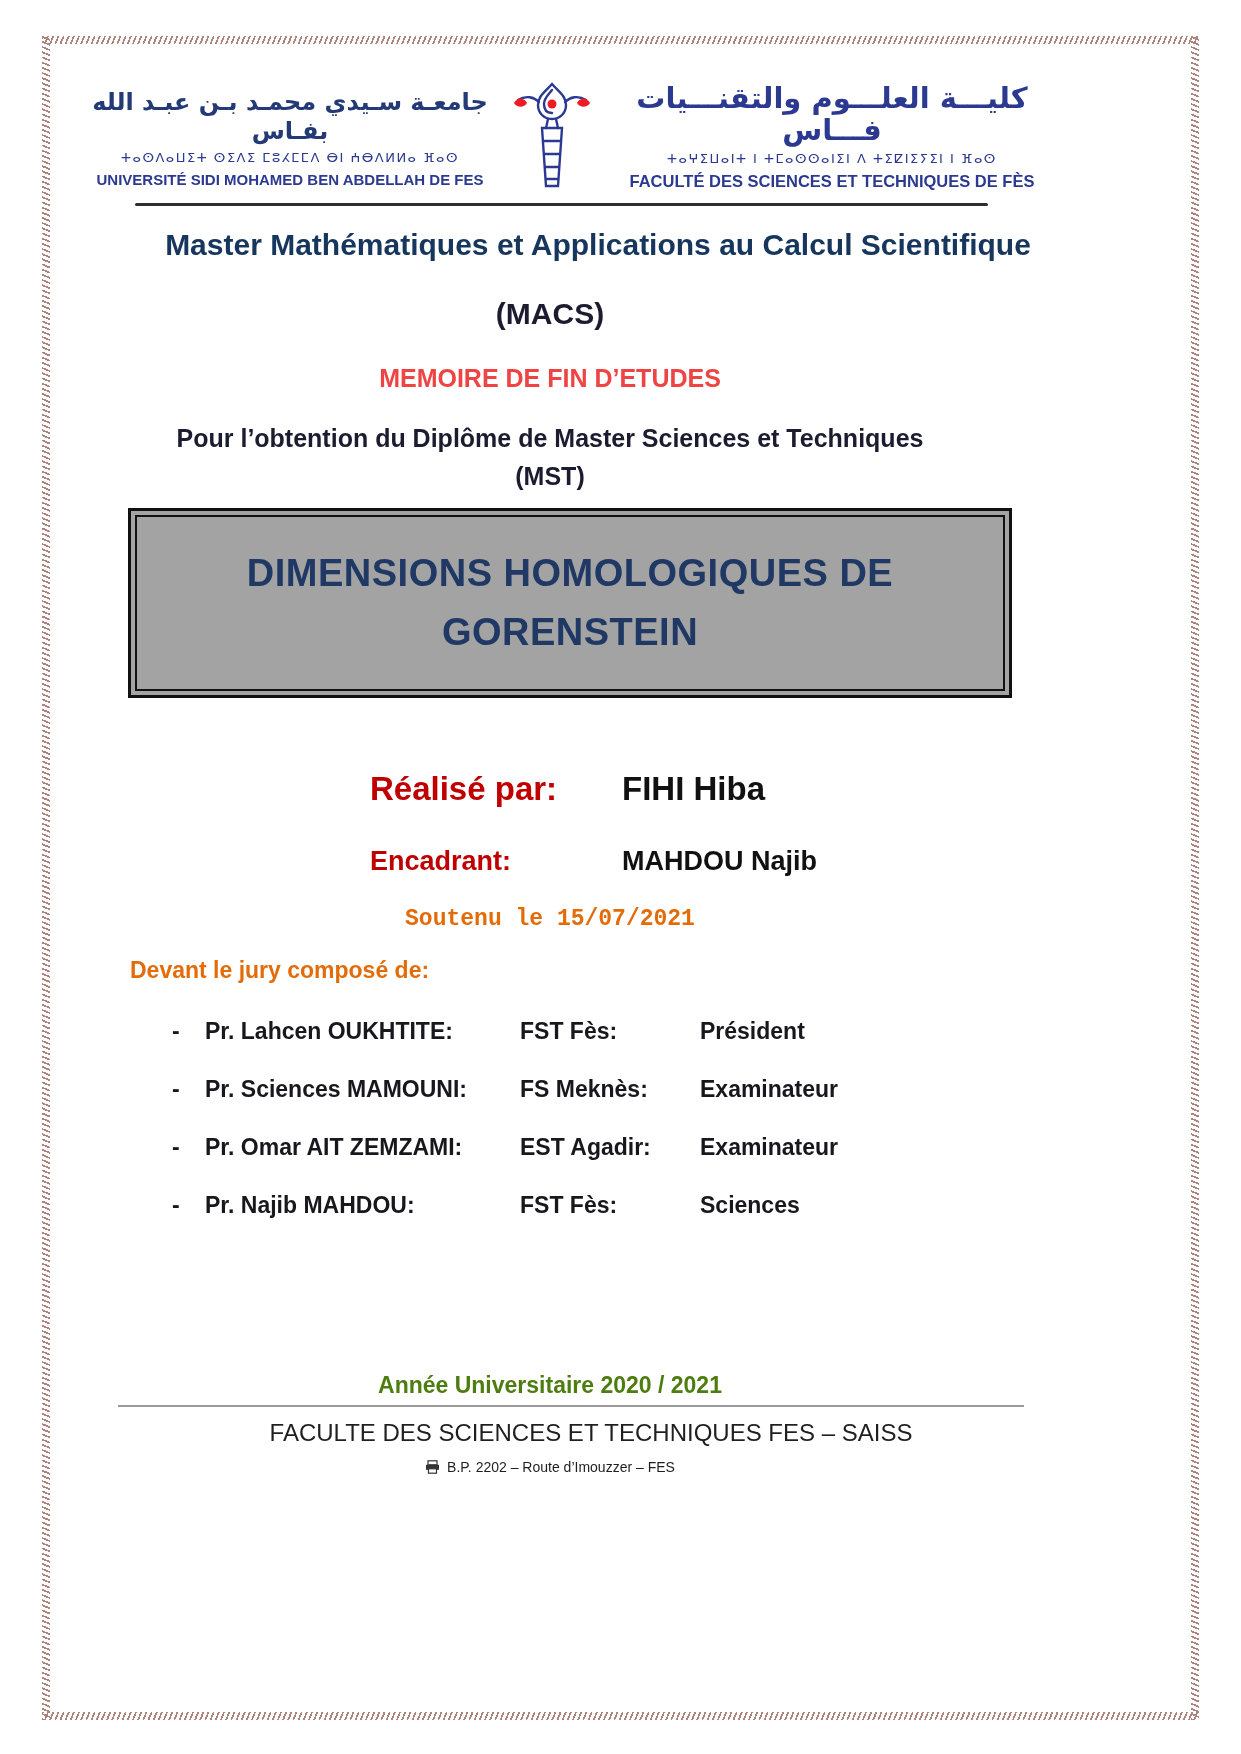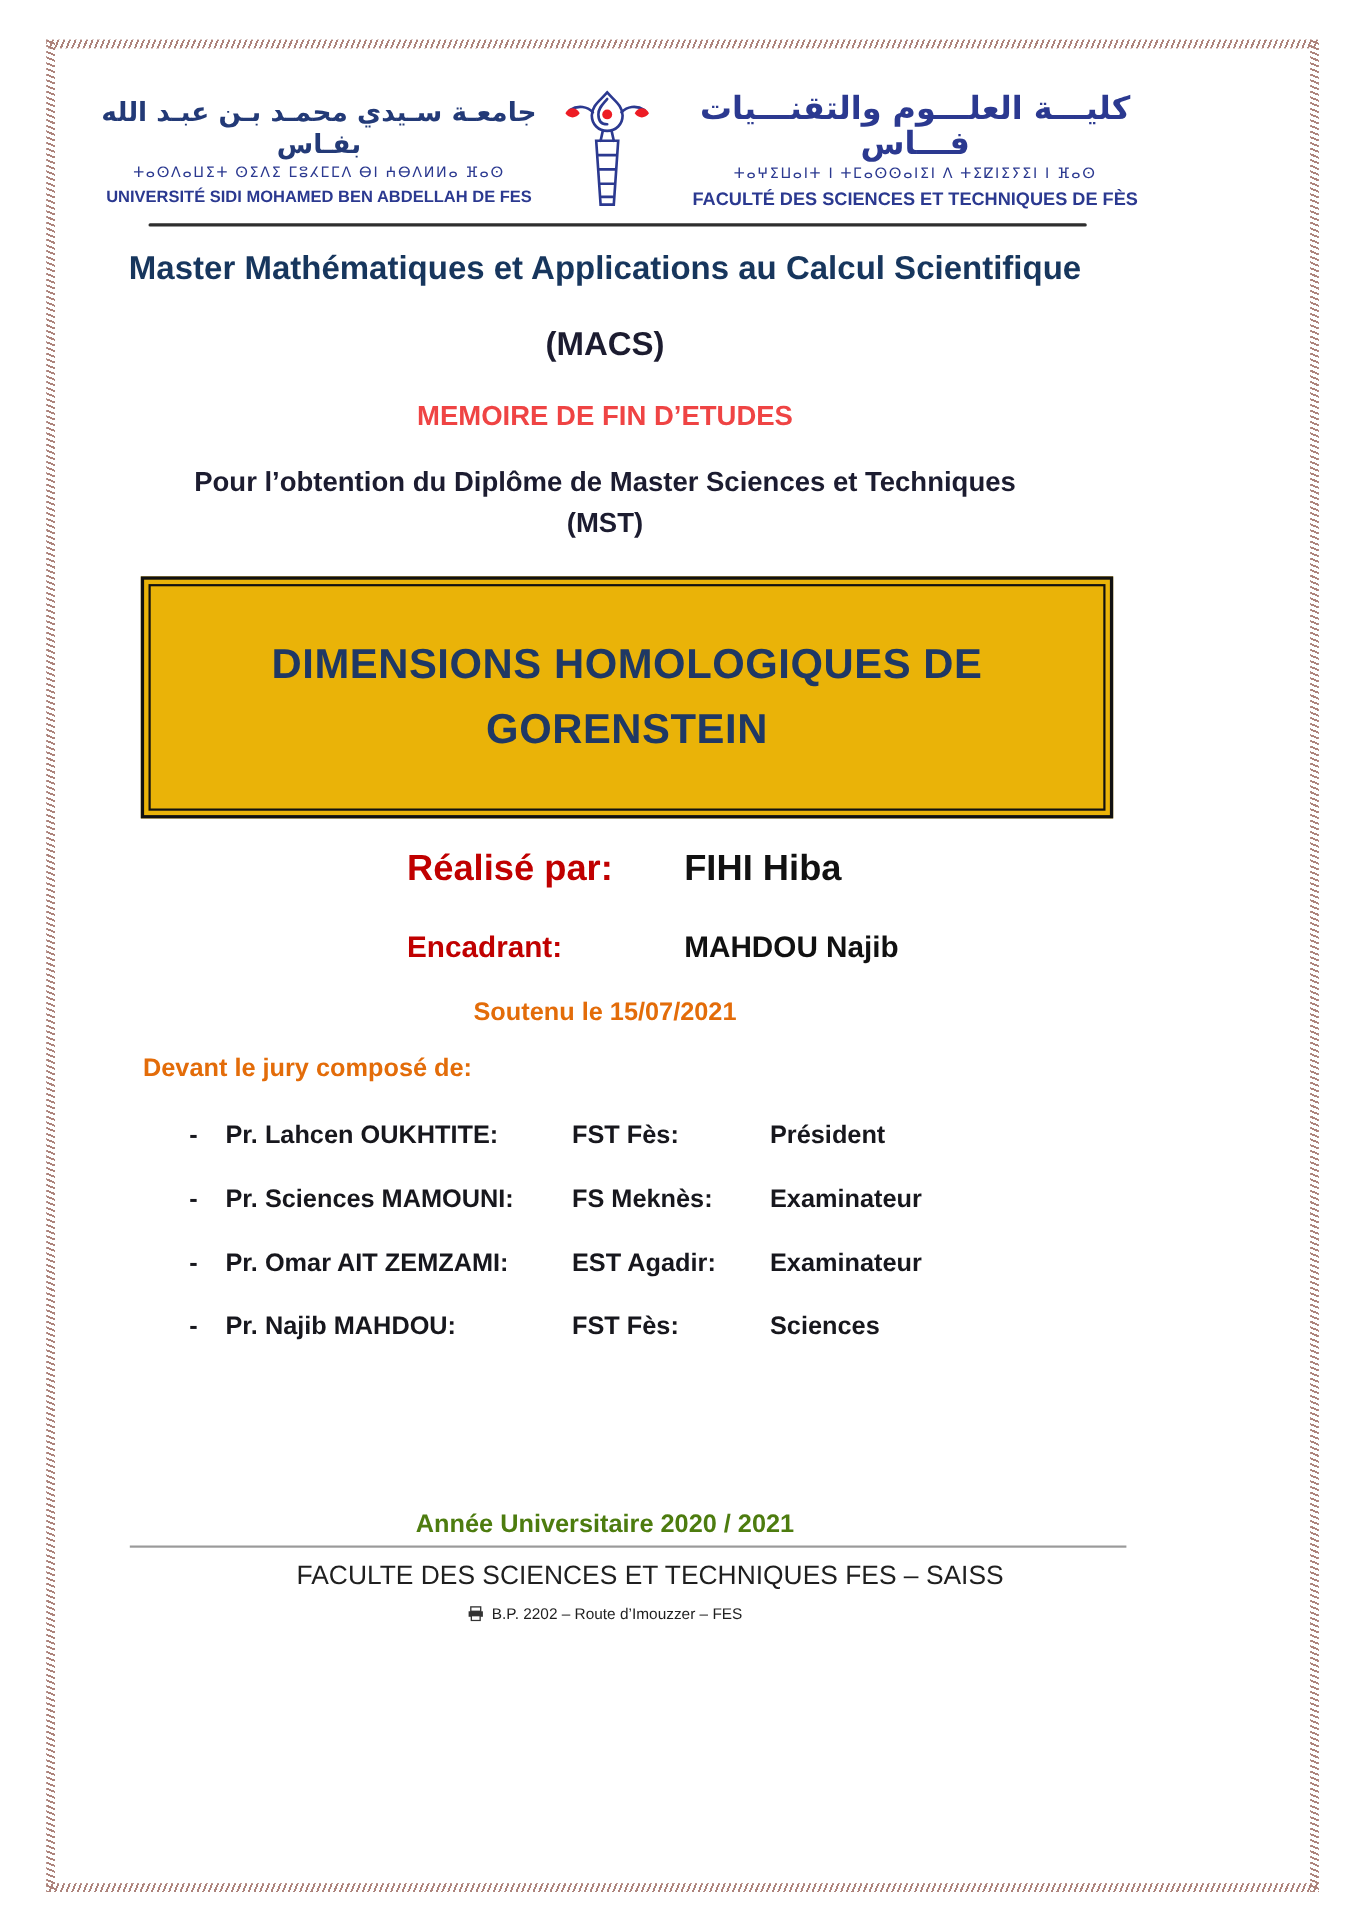--- a/index.html
+++ b/index.html
@@ -30,40 +30,40 @@
        letter-spacing:1.5px;margin-top:4px;white-space:nowrap;}
   .lat{font-weight:bold;color:#2b3990;margin-top:6px;}
   .h-left .lat{font-size:15px;}
   .h-right .lat{font-size:16.5px;}
   .header-rule{position:absolute;top:203px;left:135px;width:853px;height:3px;
        background:#2e2e2e;border-radius:2px;}
 
   
   .centered{position:absolute;left:0;width:1100px;text-align:center;}
 
-  .master{top:228px;font-size:30px;font-weight:bold;color:#17365d;}
+  .master{top:228px;font-size:30px;font-weight:bold;color:#17365d;padding-left:48px;}
   .macs{top:297px;font-size:30px;font-weight:bold;color:#1c1c30;}
   .memoire{top:364px;font-size:25px;font-weight:bold;color:#ef4444;}
   .obtention{top:424px;font-size:25px;font-weight:bold;color:#1c1c30;}
   .mst{top:462px;font-size:25px;font-weight:bold;color:#1c1c30;}
 
   
-  .title-box{position:absolute;top:524px;left:128px;width:884px;height:220px;
-       border:3px solid #111;padding:4px;box-sizing:border-box;background:#eab308;}
+  .title-box{position:absolute;top:508px;left:128px;width:884px;height:190px;
+       border:3px solid #111;padding:4px;box-sizing:border-box;background:#a3a3a3;}
   .title-inner{width:100%;height:100%;border:2px solid #111;box-sizing:border-box;
        display:flex;flex-direction:column;justify-content:center;align-items:center;gap:16px;}
   .title-line{font-size:38px;font-weight:bold;color:#1f3864;letter-spacing:.5px;}
 
   
   .cred{position:absolute;font-weight:bold;white-space:nowrap;}
   .realise-label{top:770px;left:370px;font-size:33px;color:#c00000;}
   .realise-value{top:770px;left:622px;font-size:33px;color:#111;}
   .encadrant-label{top:846px;left:370px;font-size:27px;color:#c00000;}
   .encadrant-value{top:846px;left:622px;font-size:27px;color:#111;}
-  .soutenu{top:906px;font-size:23px;font-weight:bold;color:#e36c09;}
+  .soutenu{top:906px;font-size:23px;font-weight:bold;color:#e36c09;font-family:Liberation Mono, monospace;}
 
   
   .jury-heading{position:absolute;top:957px;left:130px;font-size:23px;
        font-weight:bold;color:#e36c09;}
   .jury-row{position:absolute;left:0;width:100%;height:30px;font-size:23px;
        font-weight:bold;color:#17171d;}
   .jury-row span{position:absolute;top:0;white-space:nowrap;}
   .j-dash{left:172px;}
   .j-name{left:205px;}
   .j-inst{left:520px;}

